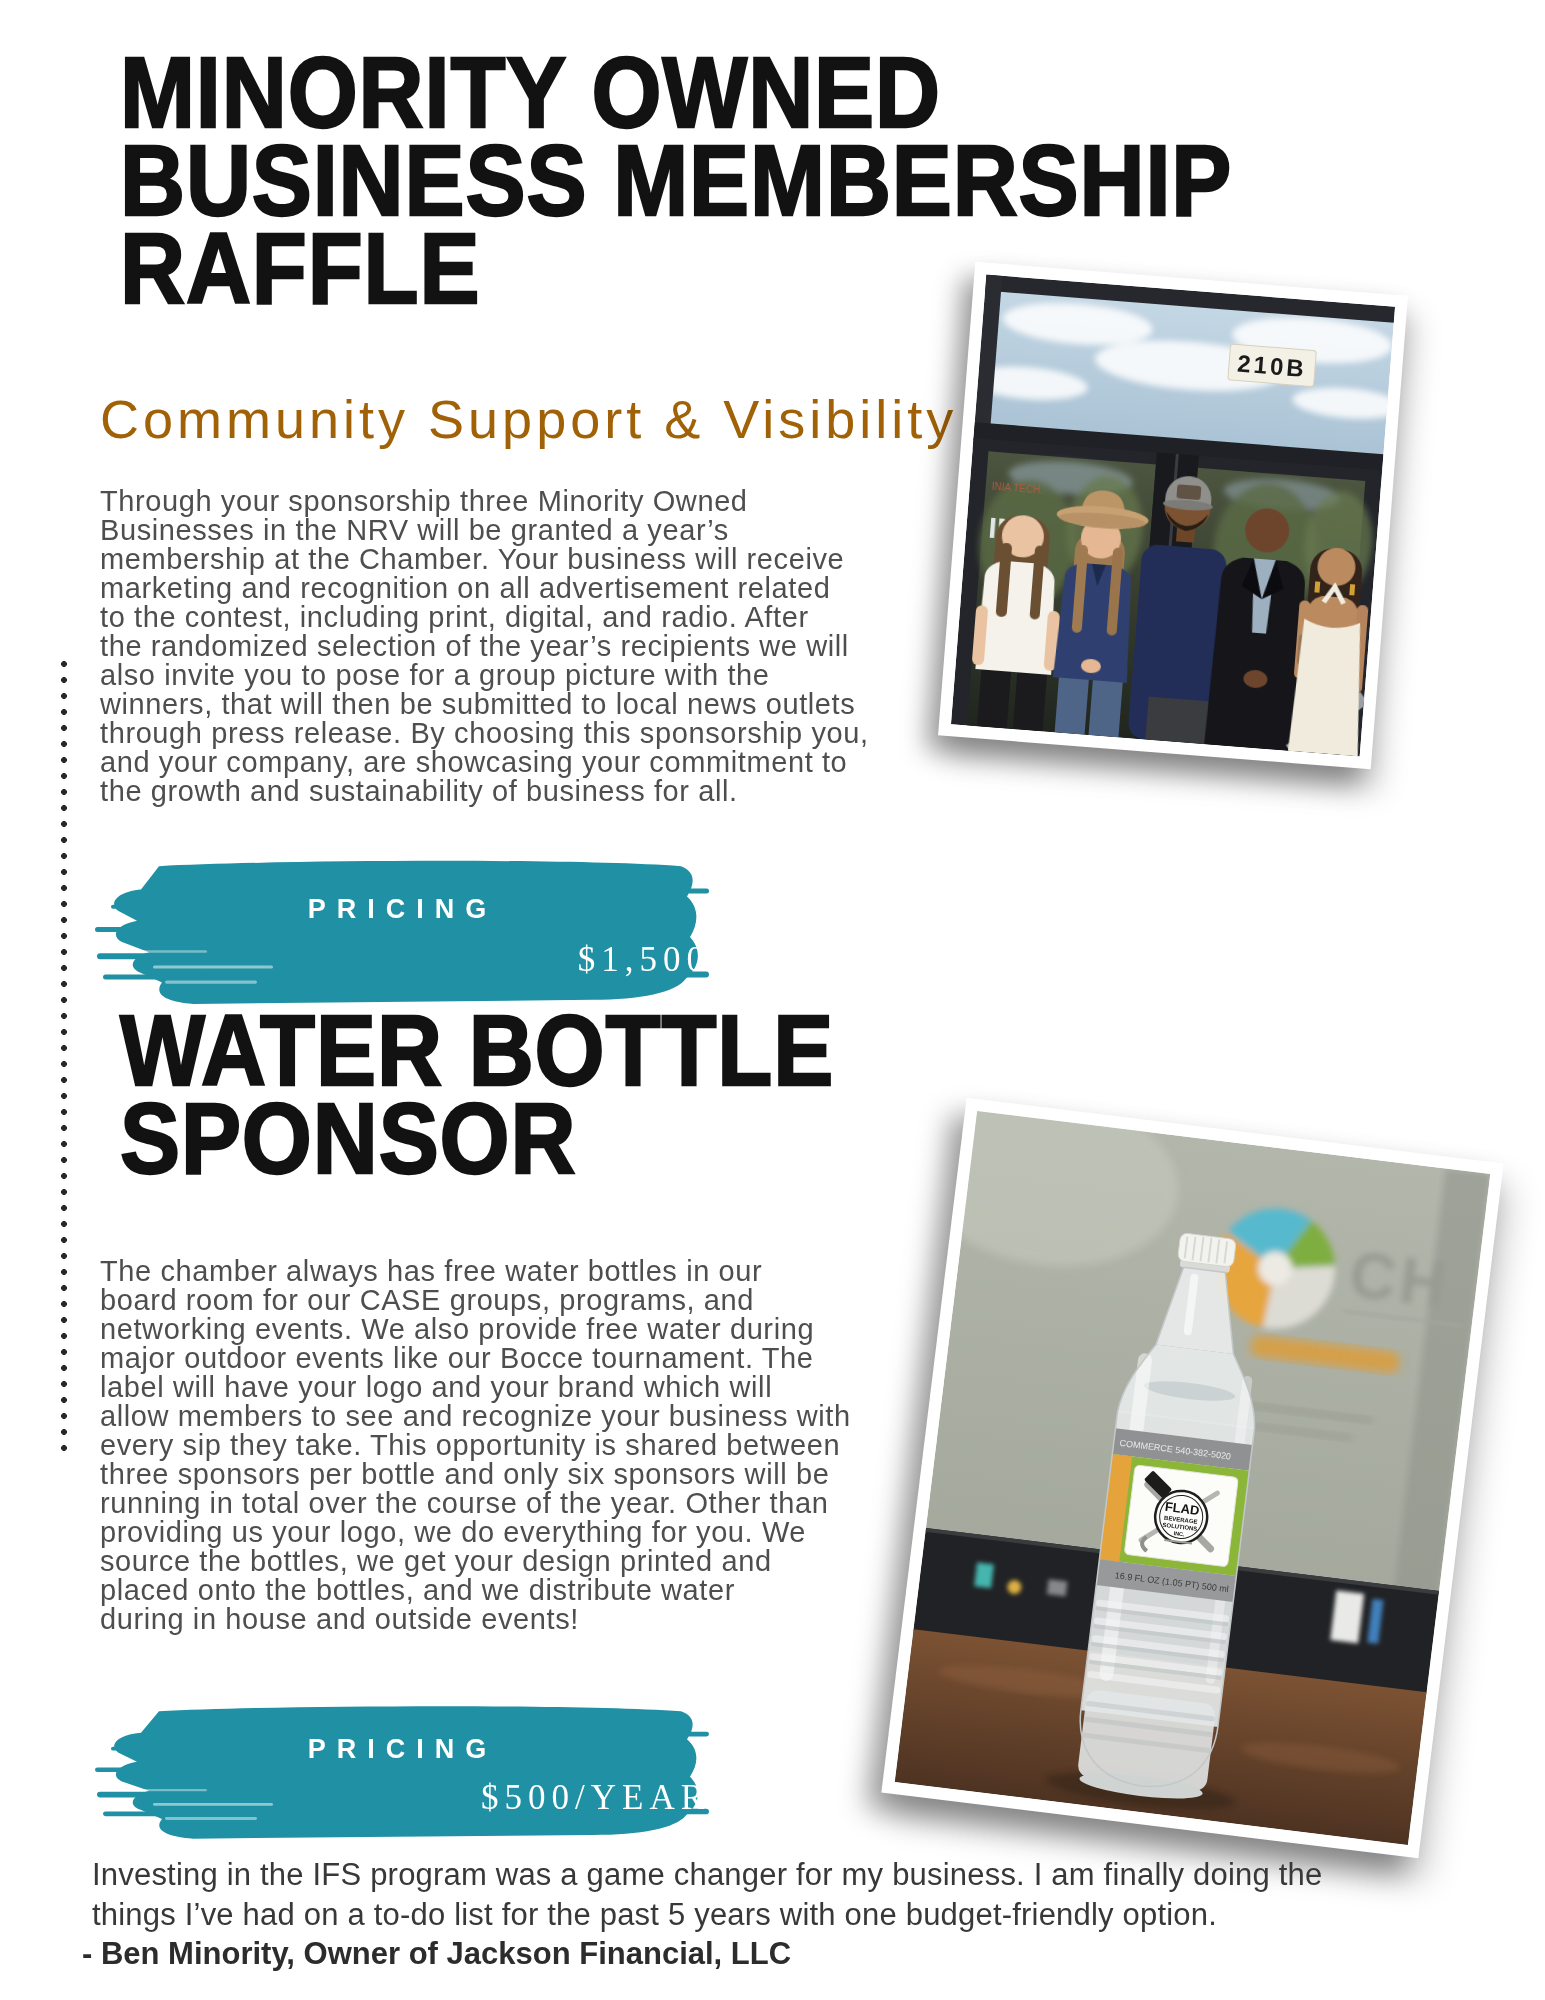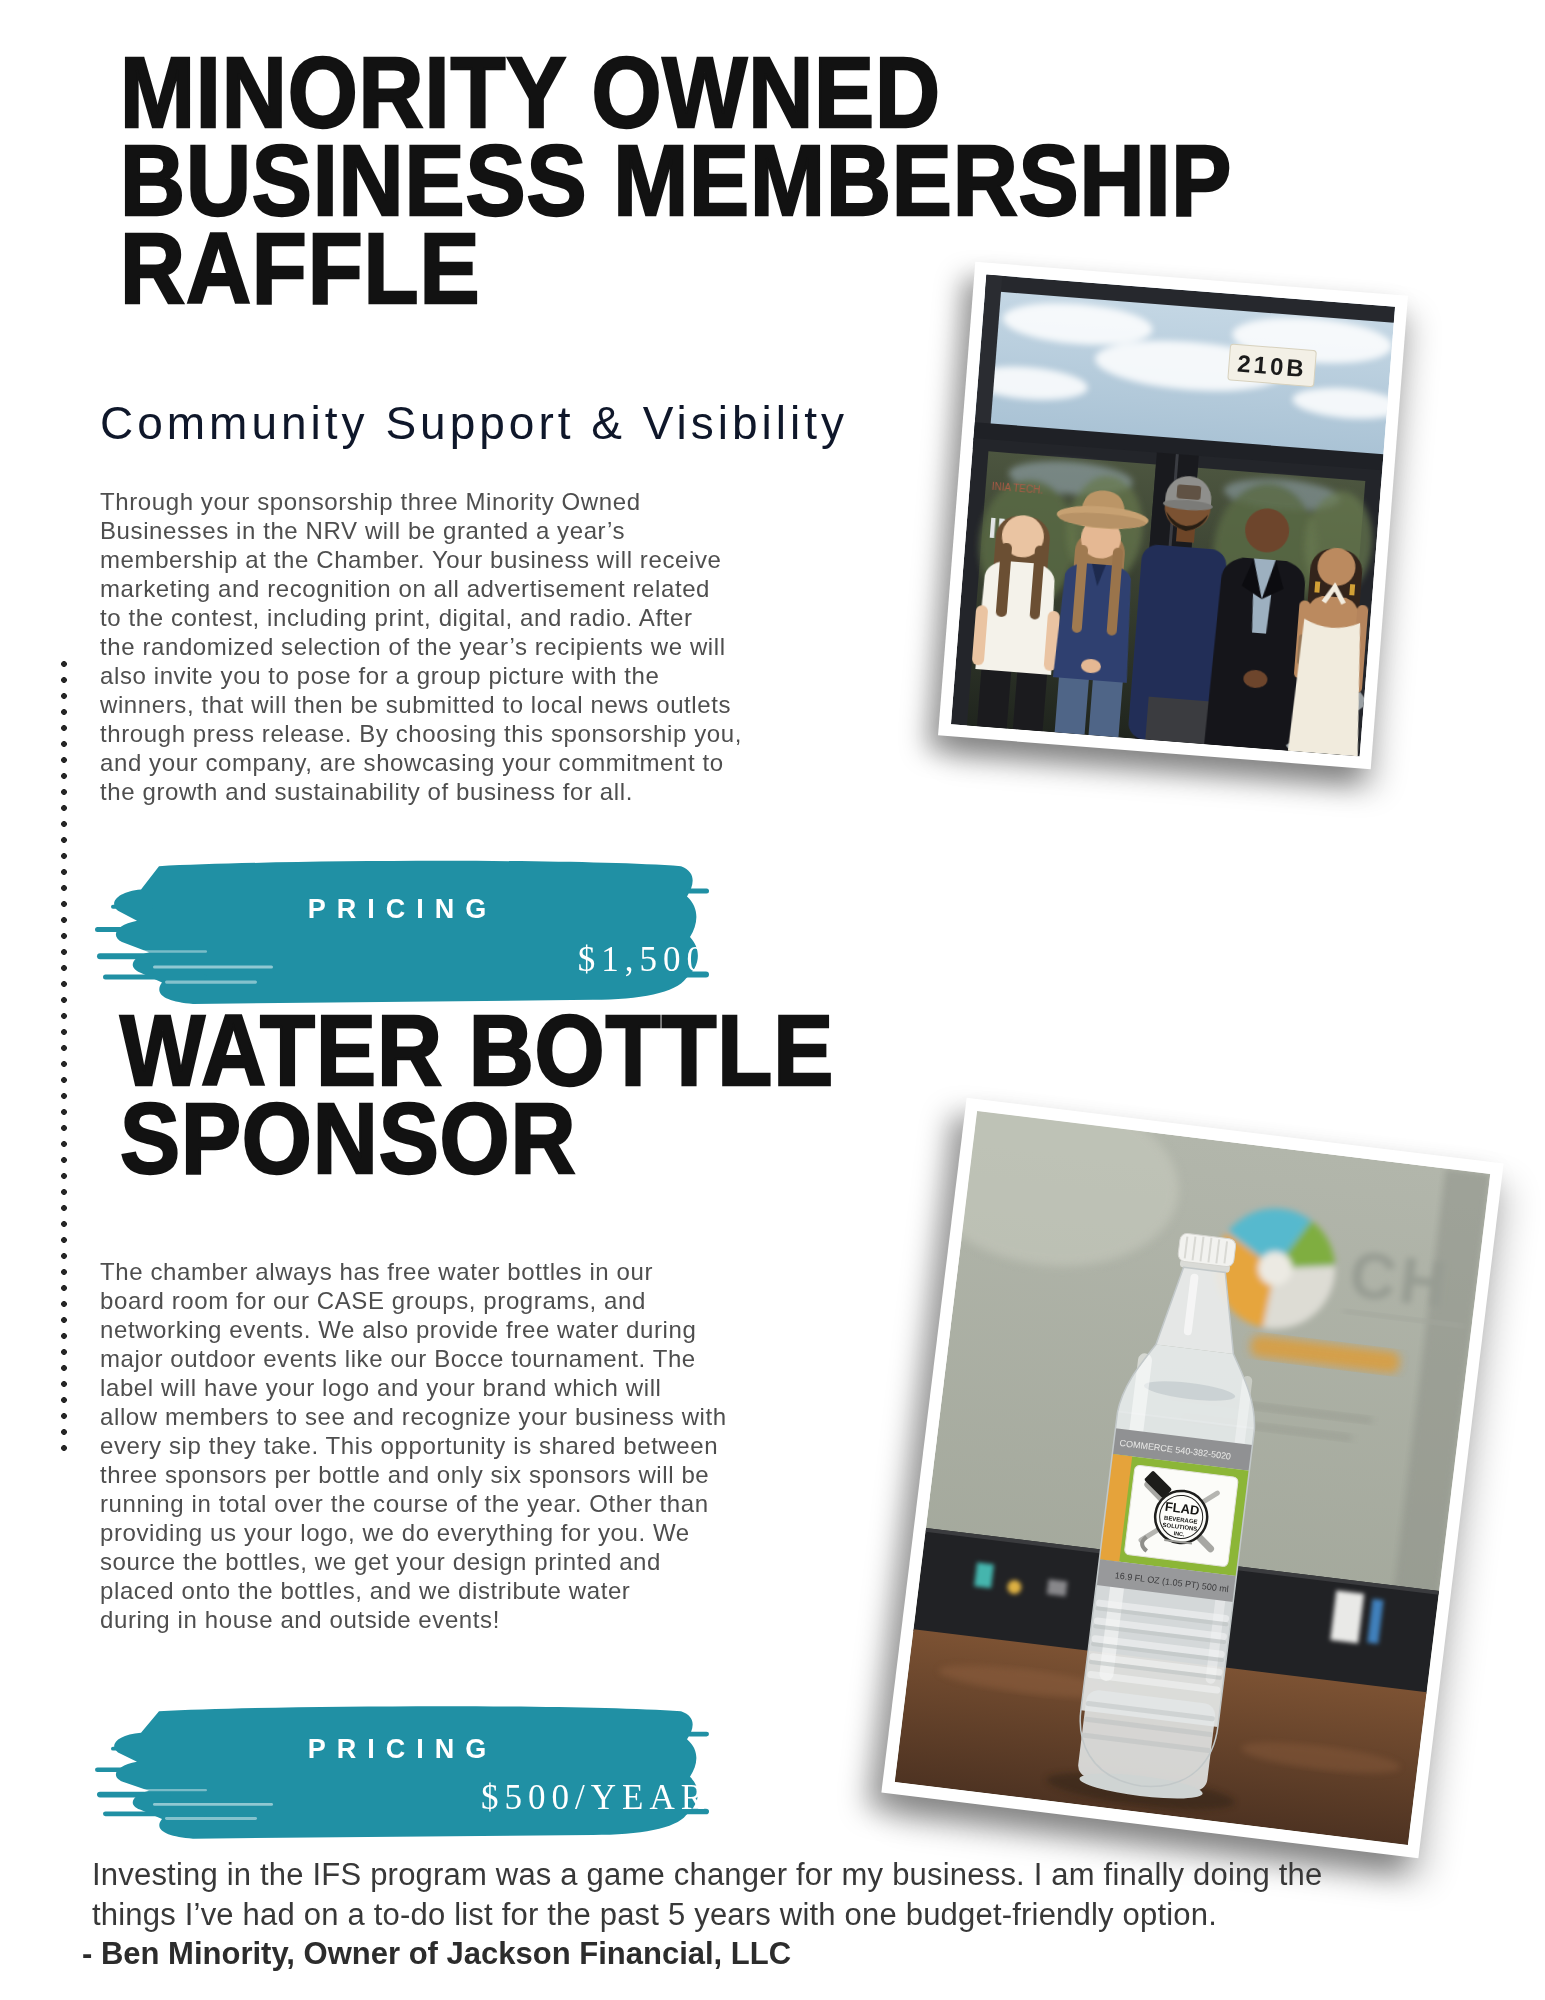--- a/index.html
+++ b/index.html
@@ -5,23 +5,23 @@
   html,body{margin:0;padding:0;background:#9a9a9a;}
   .page{position:relative;width:1545px;height:2000px;background:#ffffff;overflow:hidden;
         font-family:"Liberation Sans",sans-serif;text-decoration:underline;}
   
   .headline{position:absolute;left:120px;color:#121212;font-weight:700;
             font-size:100px;line-height:88px;letter-spacing:1px;white-space:pre-line;
             transform:scaleX(.9);transform-origin:left top;
             -webkit-text-stroke:2.4px #121212;}
   #title1{top:48px;}
   #title2{top:1006px;}
-  .subtitle{position:absolute;left:100px;top:396px;font-size:46px;font-weight:300;
-            letter-spacing:4px;color:#0f172a;}
-  .body-text{position:absolute;font-size:24px;line-height:29px;font-weight:300;
+  .subtitle{position:absolute;left:100px;top:388px;font-size:54px;font-weight:300;
+            letter-spacing:4px;color:#a16207;}
+  .body-text{position:absolute;font-size:29px;line-height:29px;font-weight:300;
              letter-spacing:.6px;color:#4e4e4e;white-space:pre-line;}
   #body1{left:100px;top:487px;}
   #body2{left:100px;top:1257px;}
   
   .dots{position:absolute;left:60px;top:660px;width:8px;height:800px;
         background-image:radial-gradient(circle at 4px 4px,#262626 2.7px,rgba(0,0,0,0) 3.1px);
         background-size:8px 16px;background-repeat:repeat-y;}
   
   :root{--teal:#2090a4;}
   .badge{position:absolute;left:95px;width:615px;}

